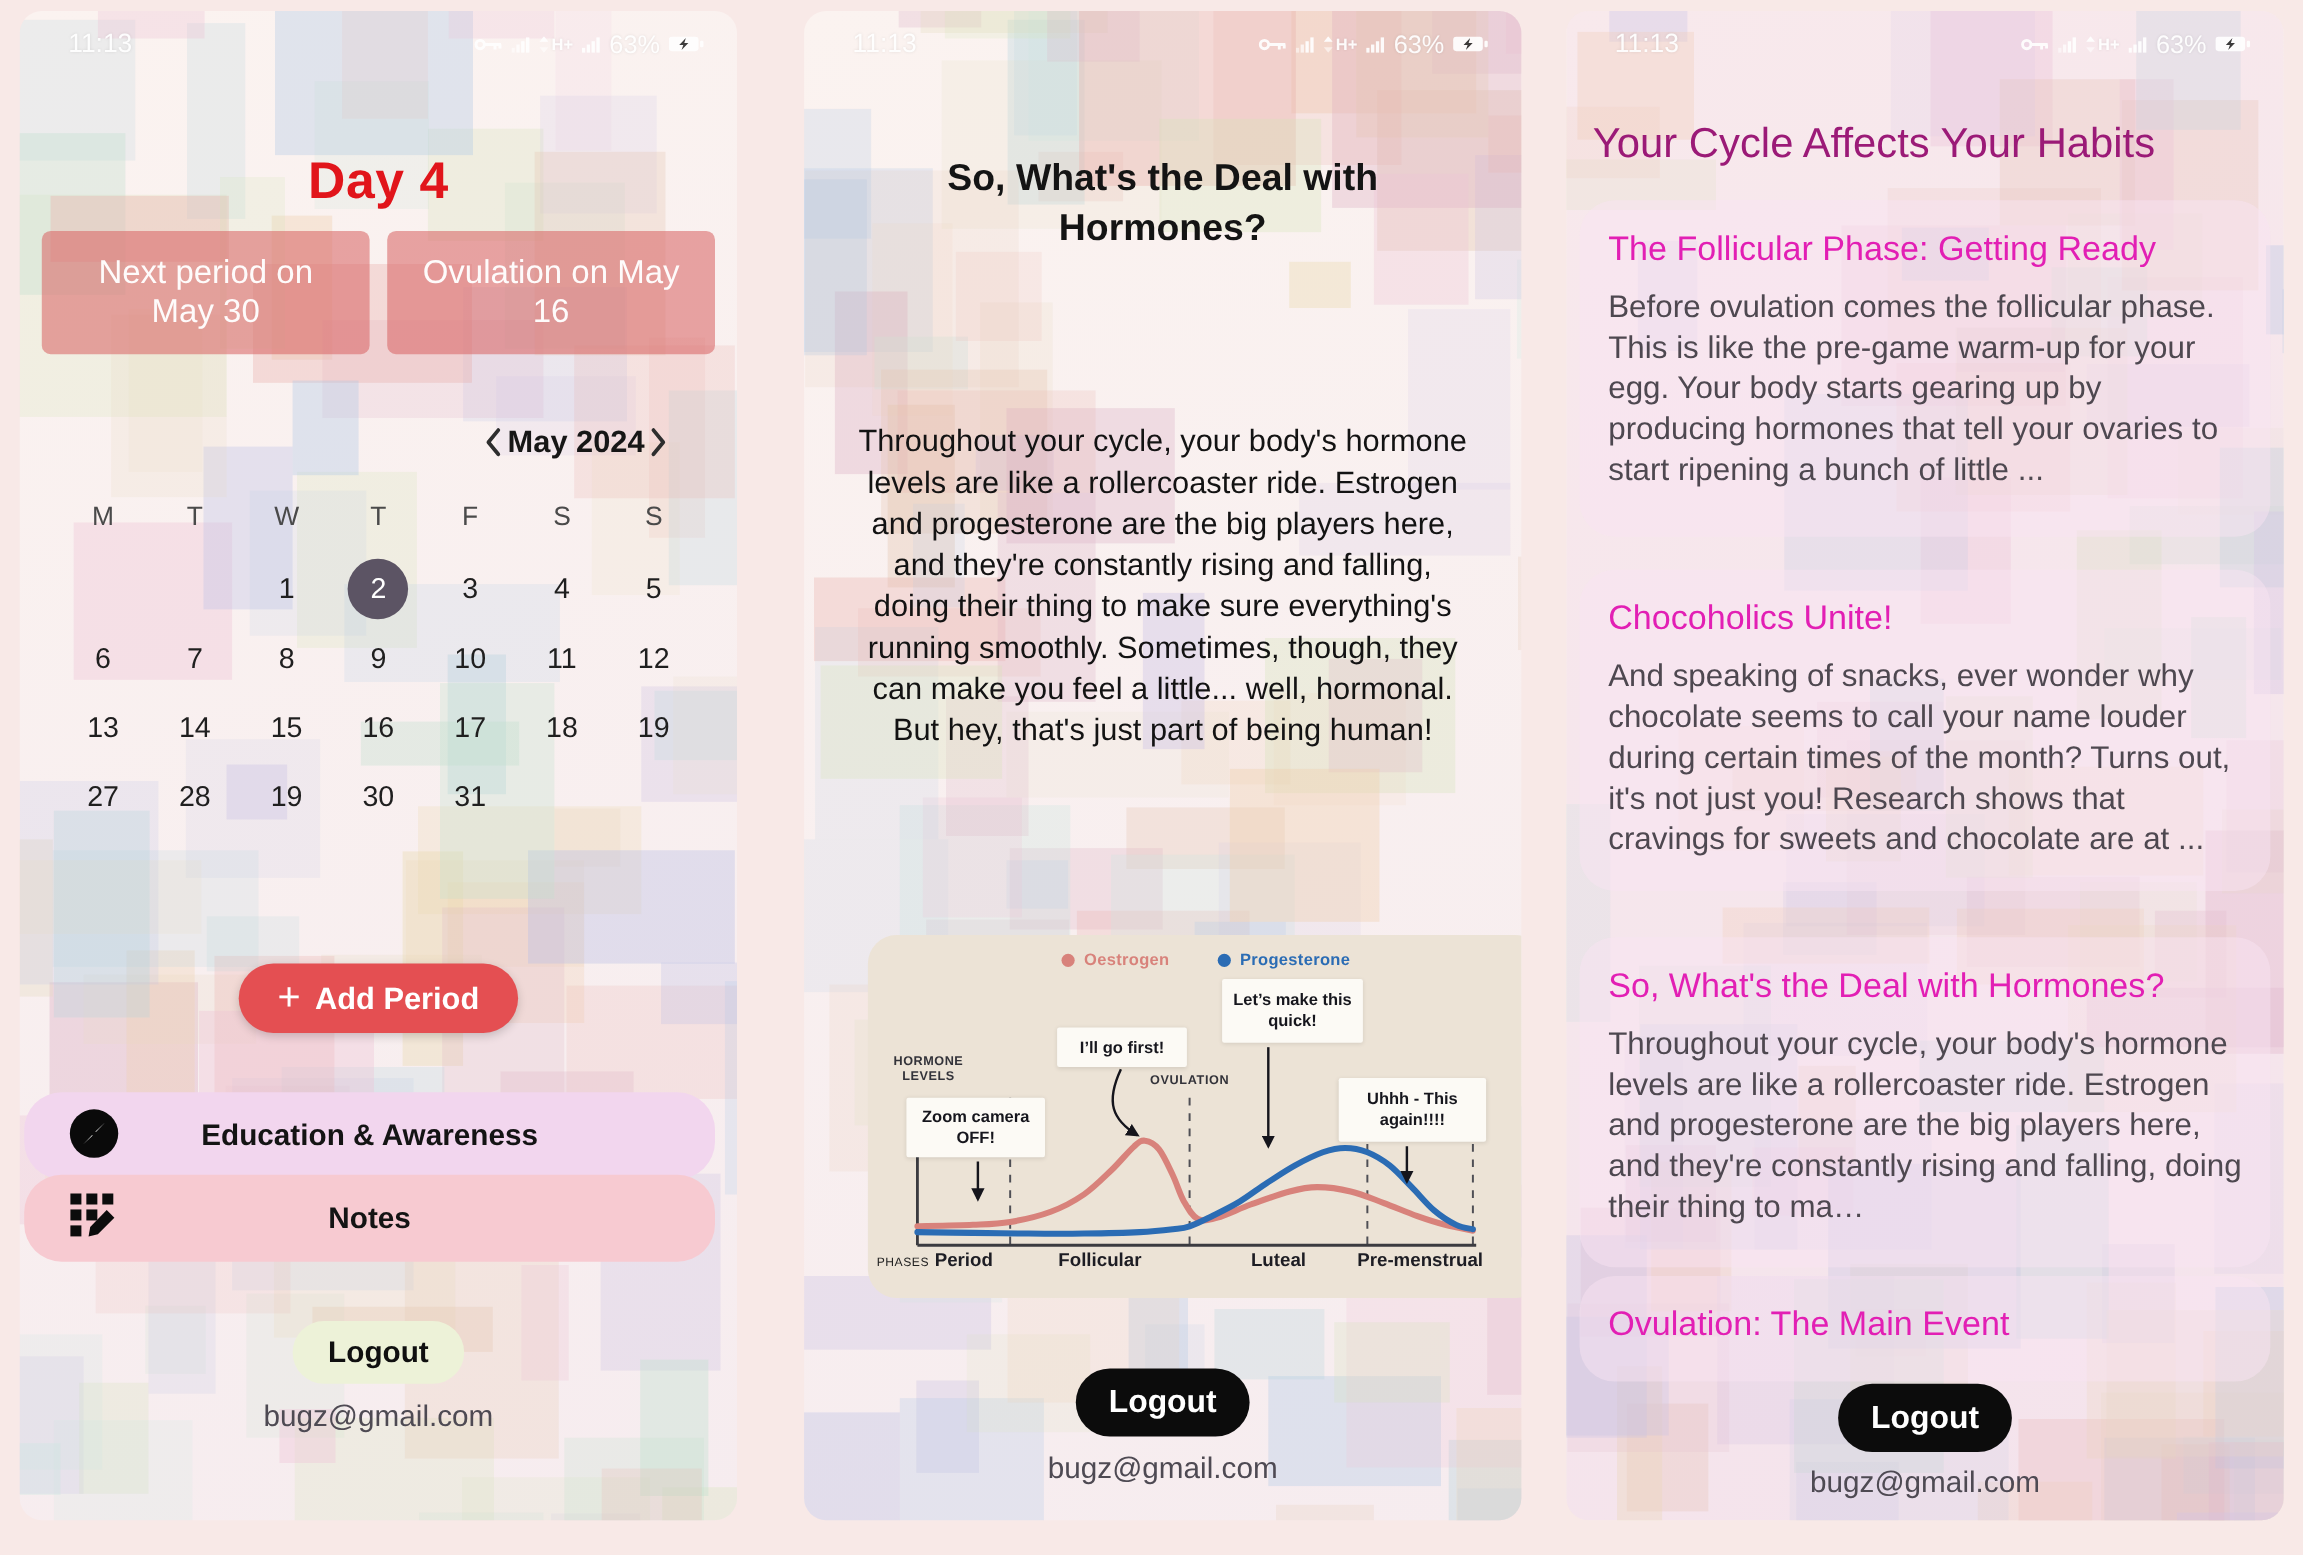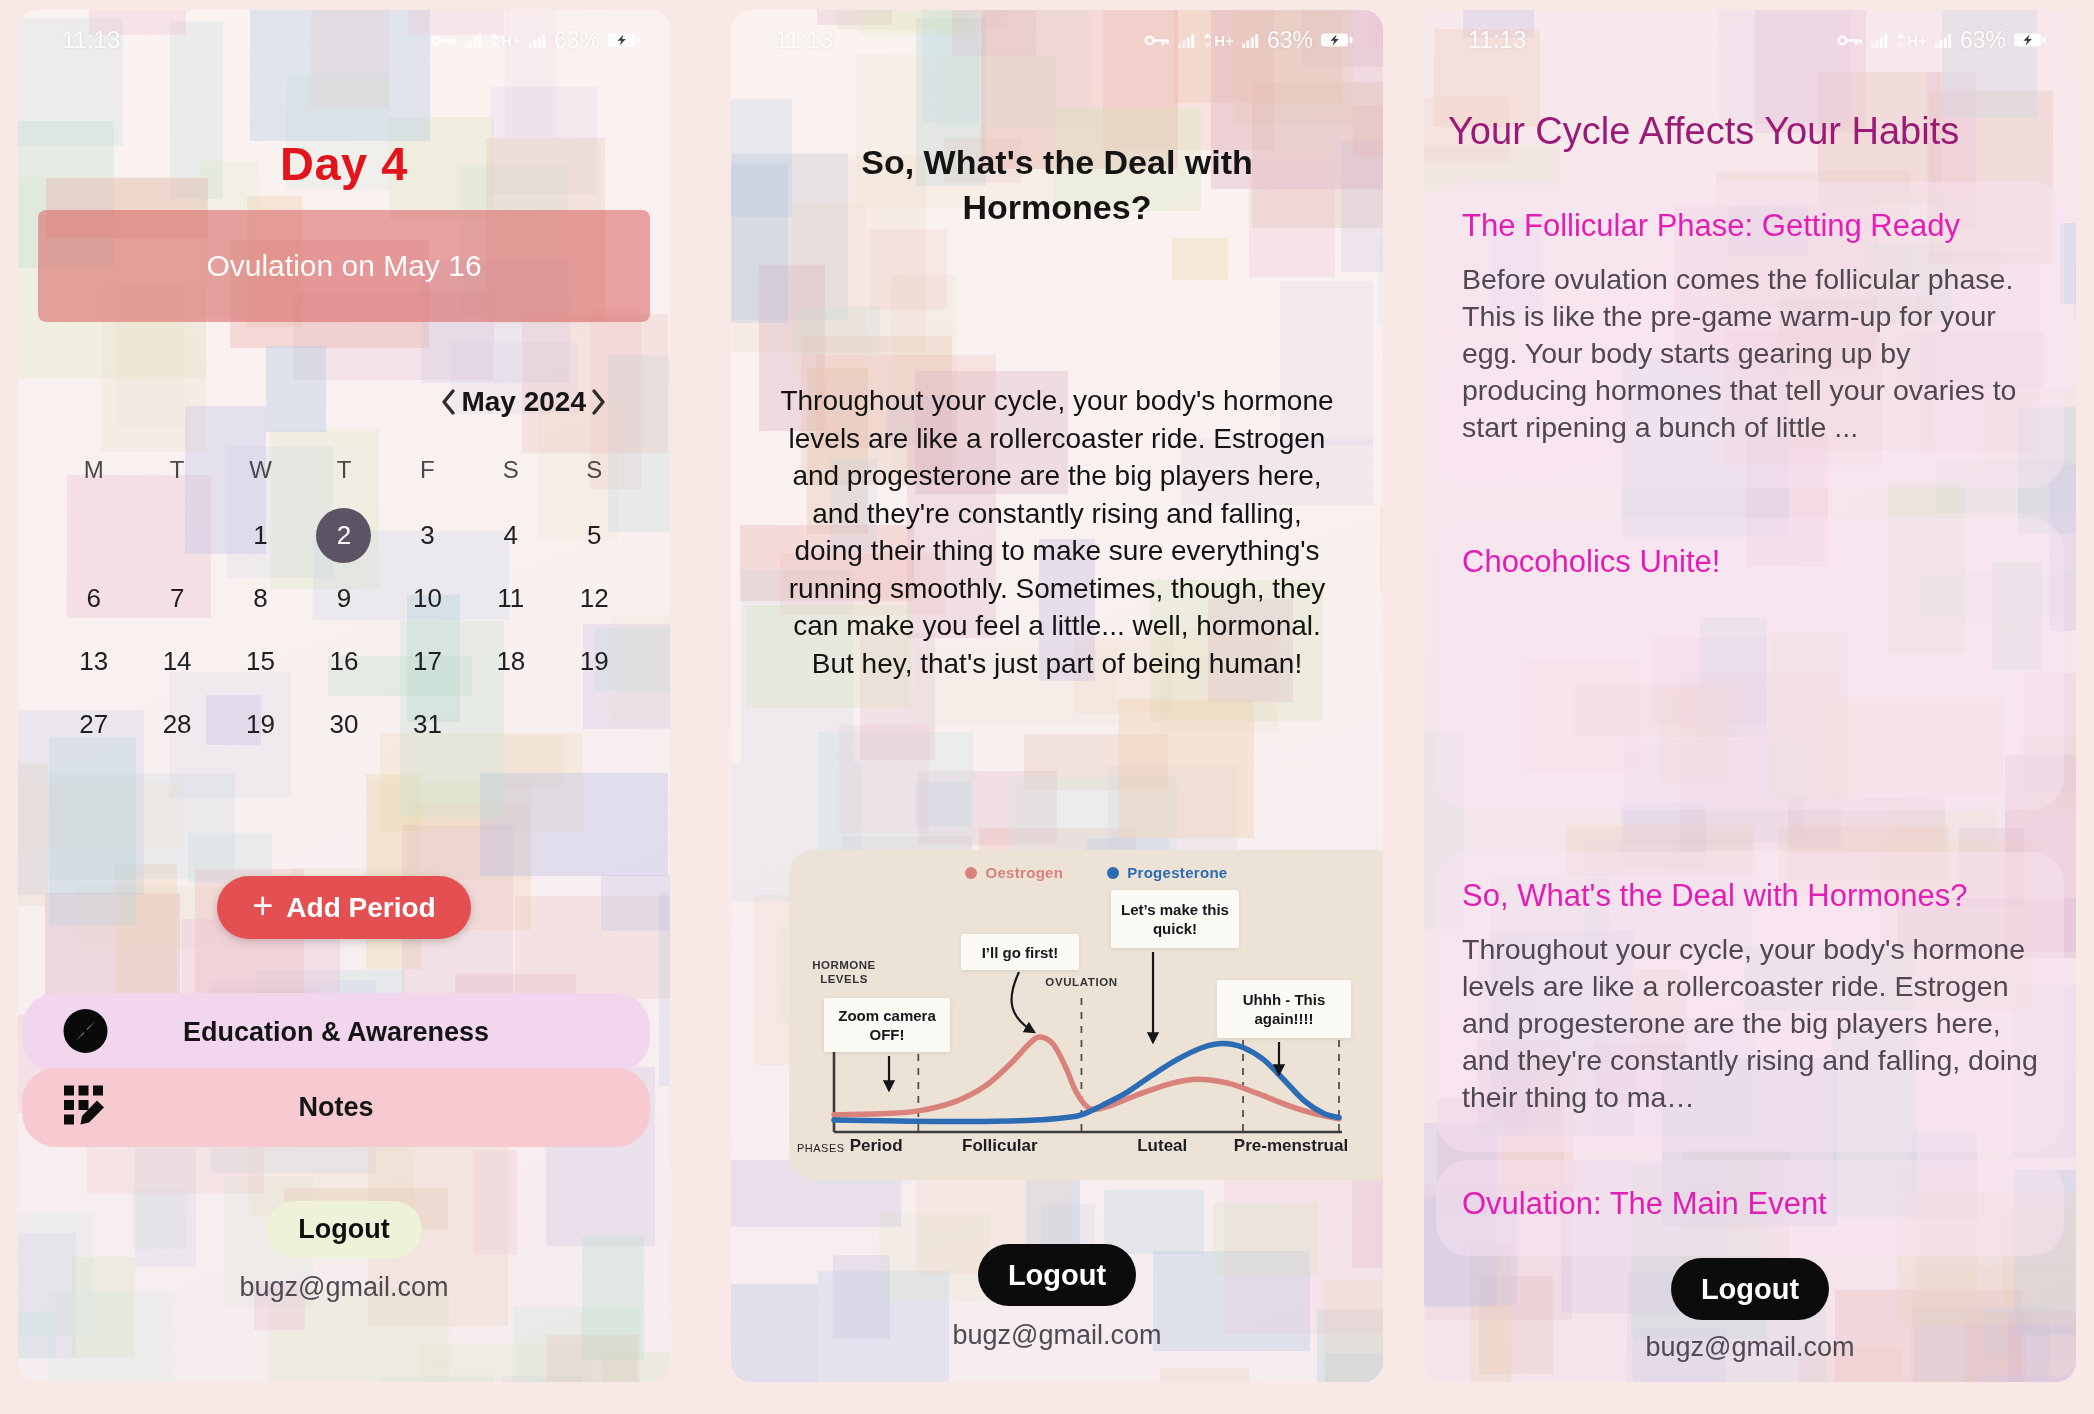--- a/index.html
+++ b/index.html
@@ -225,20 +225,21 @@
             <rect x="0" y="1.5" width="27" height="13" rx="3" fill="#fff"></rect>
             <rect x="28.5" y="5" width="3" height="6" rx="1.2" fill="#fff"></rect>
             <path d="M15.5 2.5 L9.5 8.8 H13.2 L11.6 13.5 L17.8 7 H14.1 Z" fill="#2e2e2e"></path>
           </svg>
       </span>
     </div>
 
     <div class="day-title">Day 4</div>
 
     <div class="chips">
+      <div class="chip">Next period on May 30</div>
       <div class="chip">Ovulation on May 16</div>
     </div>
 
     <div class="calnav">
       <span class="chev">
         <svg width="18" height="30" viewBox="0 0 18 30">
             <polyline points="14,4 5,15 14,26" fill="none" stroke="#2e2e2e" stroke-width="3.4" stroke-linecap="round" stroke-linejoin="round"></polyline>
           </svg>
       </span>
       <span class="cal-month">May 2024</span>
@@ -732,20 +733,21 @@
     </div>
 
     <div class="page-title">Your Cycle Affects Your Habits</div>
 
     <div class="card" style="top:172px;height:306px">
       <div class="card-h">The Follicular Phase: Getting Ready</div>
       <div class="card-b">Before ovulation comes the follicular phase. This is like the pre-game warm-up for your egg. Your body starts gearing up by producing hormones that tell your ovaries to start ripening a bunch of little ...</div>
     </div>
     <div class="card" style="top:508px;height:292px">
       <div class="card-h">Chocoholics Unite!</div>
+      <div class="card-b">And speaking of snacks, ever wonder why chocolate seems to call your name louder during certain times of the month? Turns out, it's not just you! Research shows that cravings for sweets and chocolate are at ...</div>
     </div>
     <div class="card" style="top:842px;height:300px">
       <div class="card-h">So, What's the Deal with Hormones?</div>
       <div class="card-b">Throughout your cycle, your body's hormone levels are like a rollercoaster ride. Estrogen and progesterone are the big players here, and they're constantly rising and falling, doing their thing to ma…</div>
     </div>
     <div class="card" style="top:1150px;height:96px">
       <div class="card-h" style="margin:0">Ovulation: The Main Event</div>
     </div>
 
     <div class="pill logout-dark" style="top:1248px">Logout</div>

